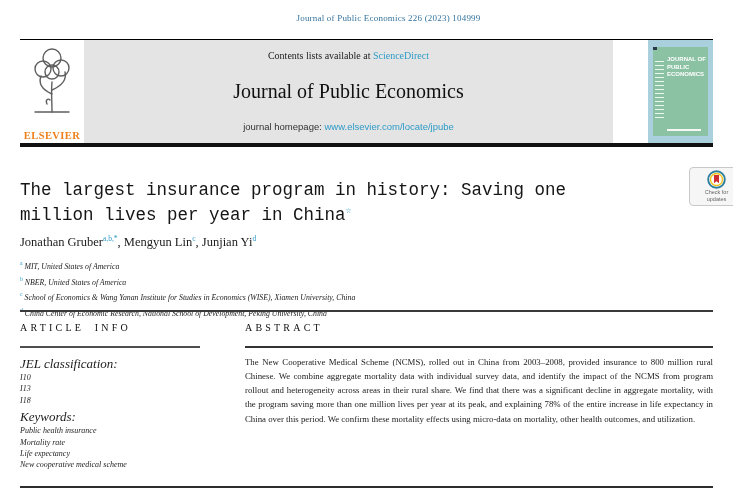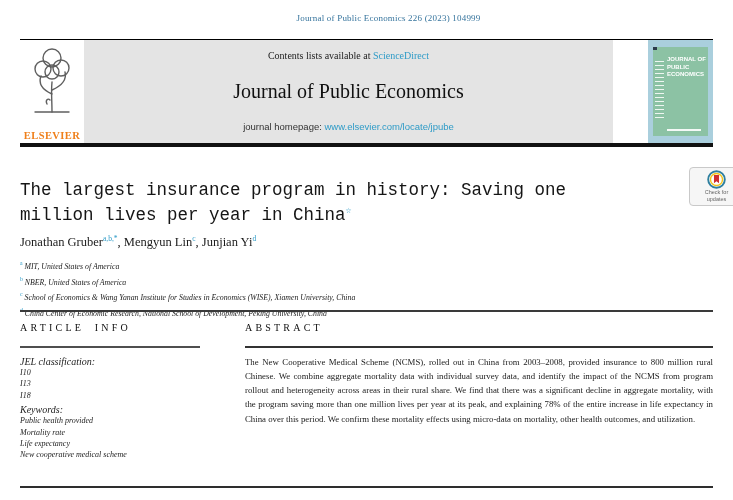--- a/index.html
+++ b/index.html
@@ -55,21 +55,21 @@
   .rule-full{position:absolute;left:20px;width:693px;height:1px;background:#3a3a3a;}
   .rule-top{top:310px;height:1.5px;}
   .rule-bottom{top:486px;height:2px;background:#2e2e2e;}
 
   
   .leftcol{position:absolute;left:20px;top:322px;width:212px;}
   .rightcol{position:absolute;left:245px;top:322px;width:468px;}
   .sec-head{font-size:10px;color:#111;letter-spacing:3.2px;word-spacing:5px;}
   .sec-rule-left{width:180px;height:2px;background:#4f4f4f;margin-top:13px;}
   .sec-rule-right{width:100%;height:1.5px;background:#333;margin-top:13px;}
-  .small-label{font-size:10px;font-style:italic;margin-top:8px;color:#1d1d1d;}
+  .small-label{font-size:13px;font-style:italic;margin-top:8px;color:#1d1d1d;}
   .small-item{font-size:8px;line-height:11.4px;color:#1d1d1d;font-style:italic;}
   .kw-label{margin-top:3px;}
   .abstract-text{margin-top:7px;font-size:8.8px;line-height:14.3px;text-align:justify;color:#1b1b1b;}
 </style>
 </head>
 <body>
 
 <div class="page">
 
   <div class="pageref">Journal of Public Economics 226 (2023) 104999</div>
@@ -148,21 +148,21 @@
   <div class="rule-full rule-top"></div>
 
   <div class="leftcol">
     <div class="sec-head">ARTICLE INFO</div>
     <div class="sec-rule-left"></div>
     <div class="small-label">JEL classification:</div>
     <div class="small-item">I10</div>
     <div class="small-item">I13</div>
     <div class="small-item">I18</div>
     <div class="small-label kw-label">Keywords:</div>
-    <div class="small-item">Public health provided</div>
+    <div class="small-item">Public health insurance</div>
     <div class="small-item">Mortality rate</div>
     <div class="small-item">Life expectancy</div>
     <div class="small-item">New cooperative medical scheme</div>
   </div>
 
   <div class="rightcol">
     <div class="sec-head">ABSTRACT</div>
     <div class="sec-rule-right"></div>
     <div class="abstract-text">The New Cooperative Medical Scheme (NCMS), rolled out in China from 2003–2008, provided insurance to 800 million rural Chinese. We combine aggregate mortality data with individual survey data, and identify the impact of the NCMS from program rollout and heterogeneity across areas in their rural share. We find that there was a significant decline in aggregate mortality, with the program saving more than one million lives per year at its peak, and explaining 78% of the entire increase in life expectancy in China over this period. We confirm these mortality effects using micro-data on mortality, other health outcomes, and utilization.</div>
   </div>

